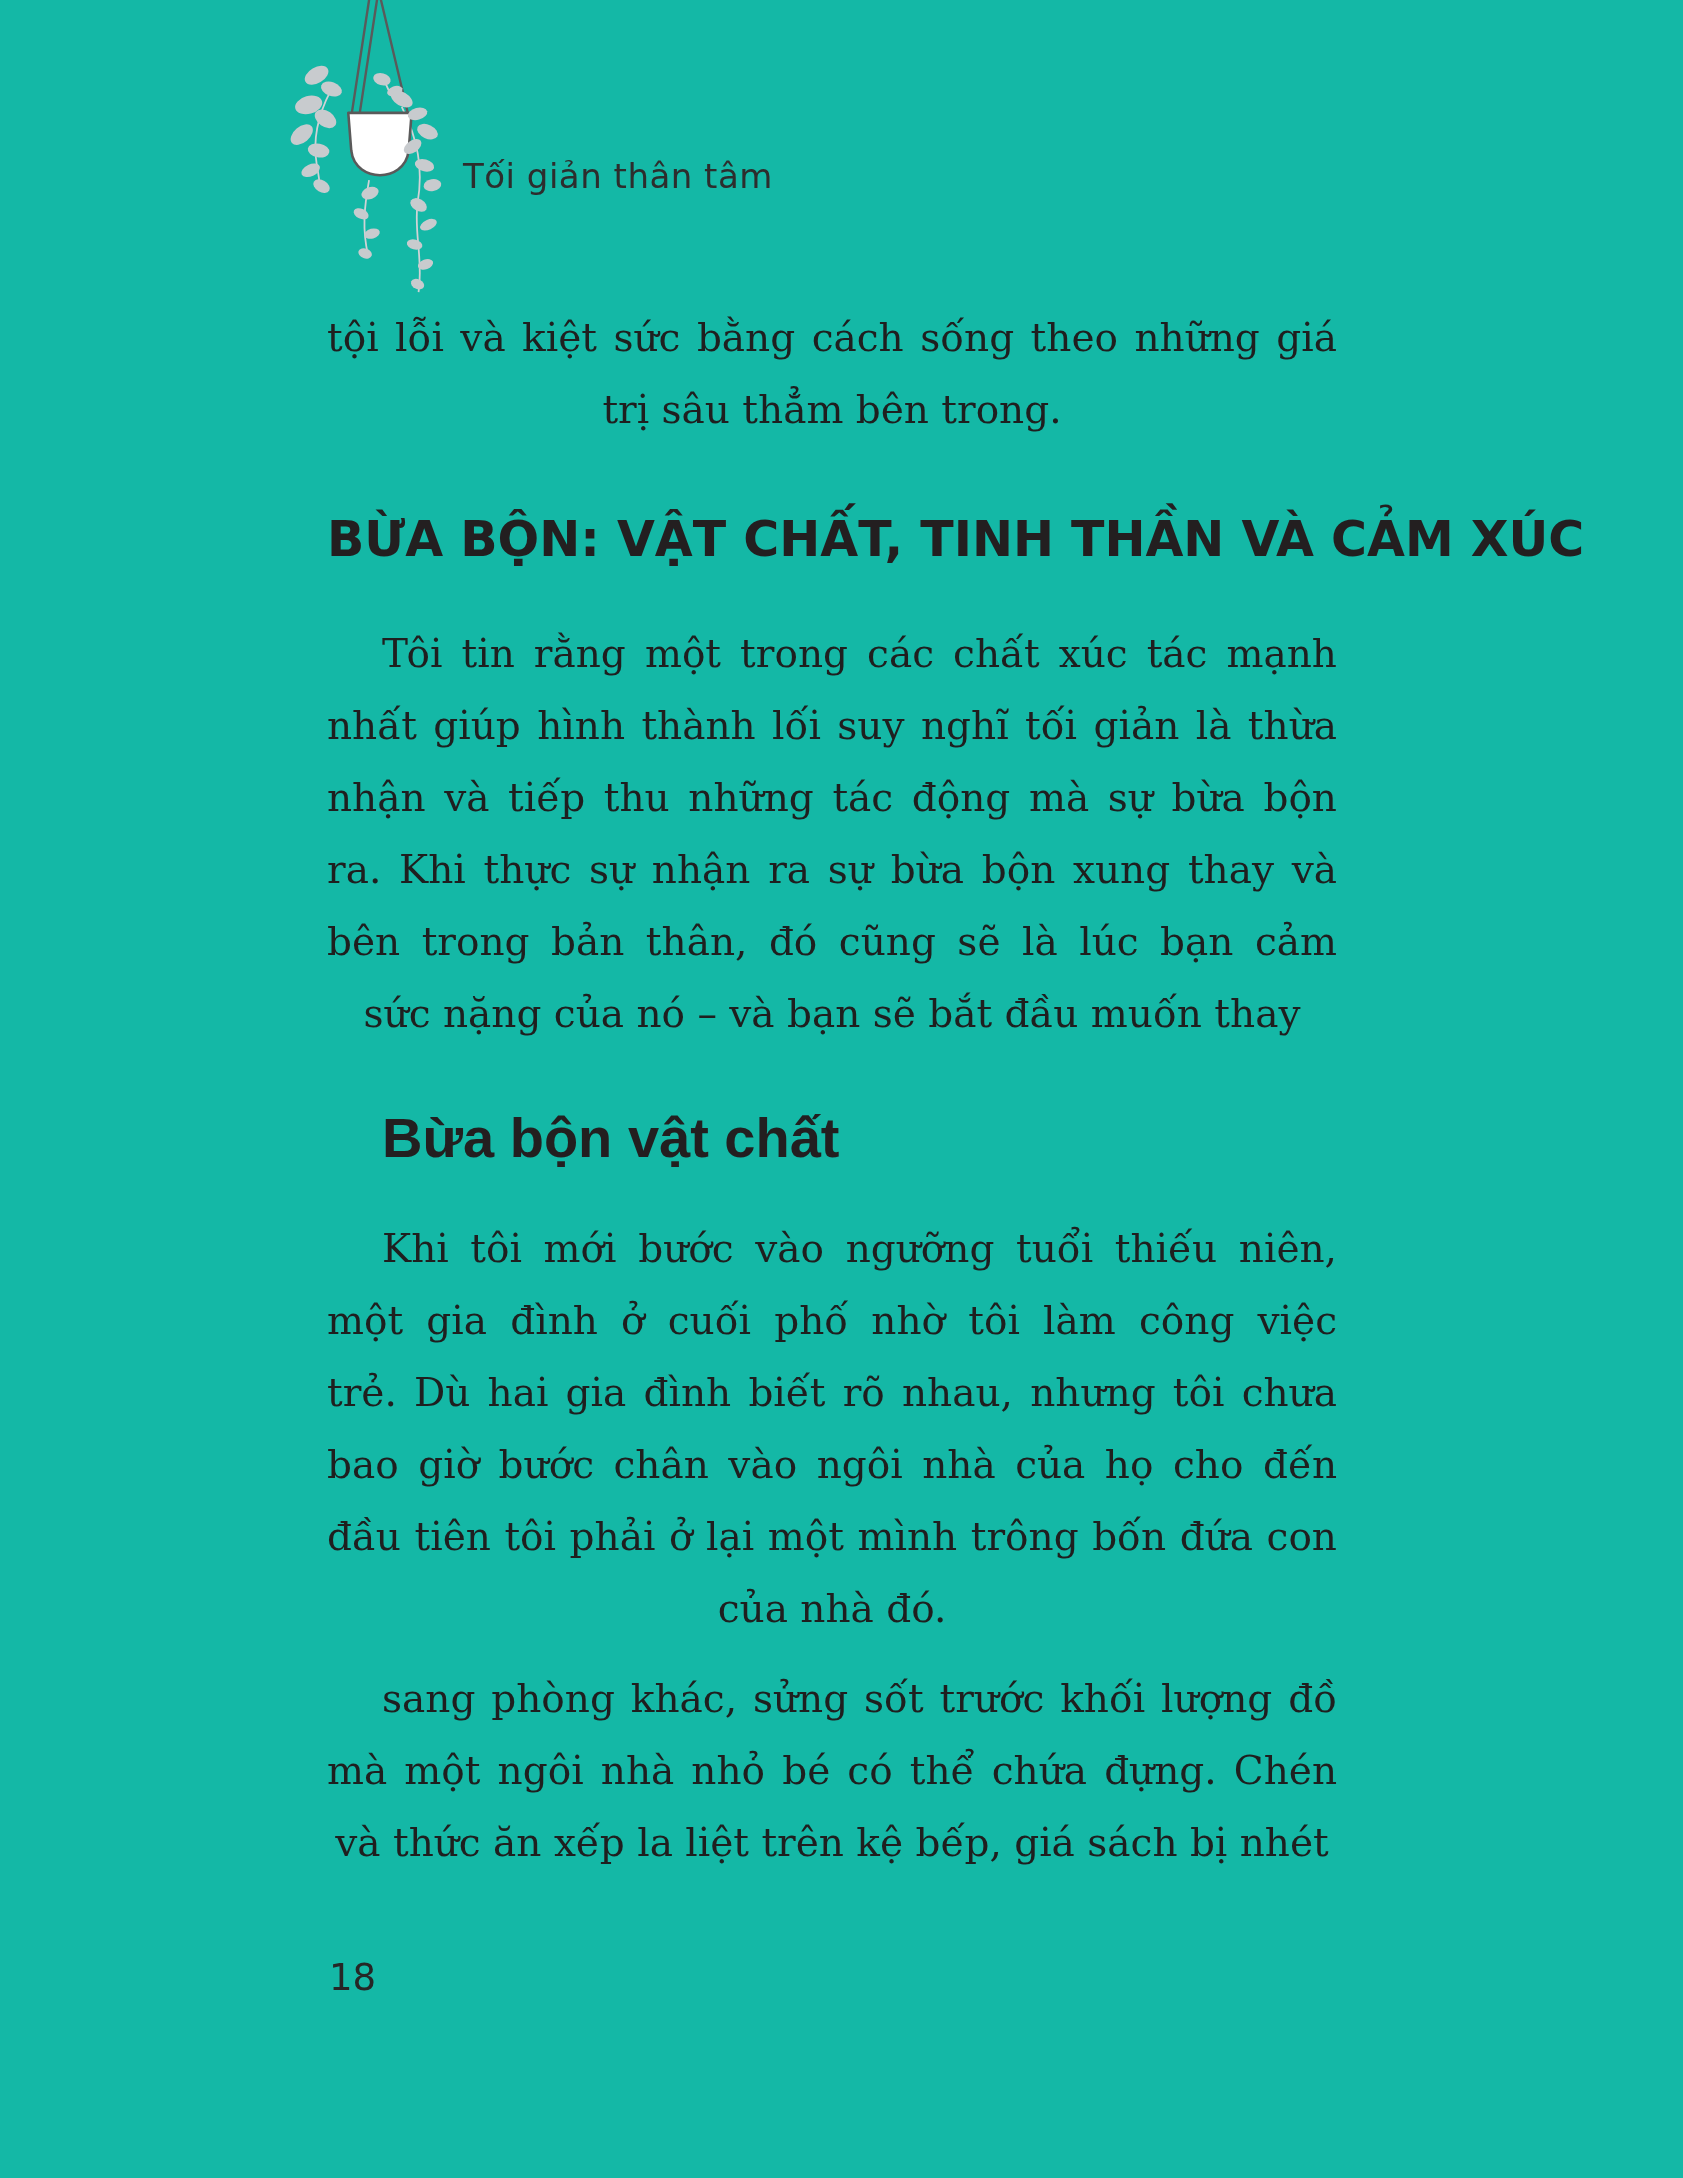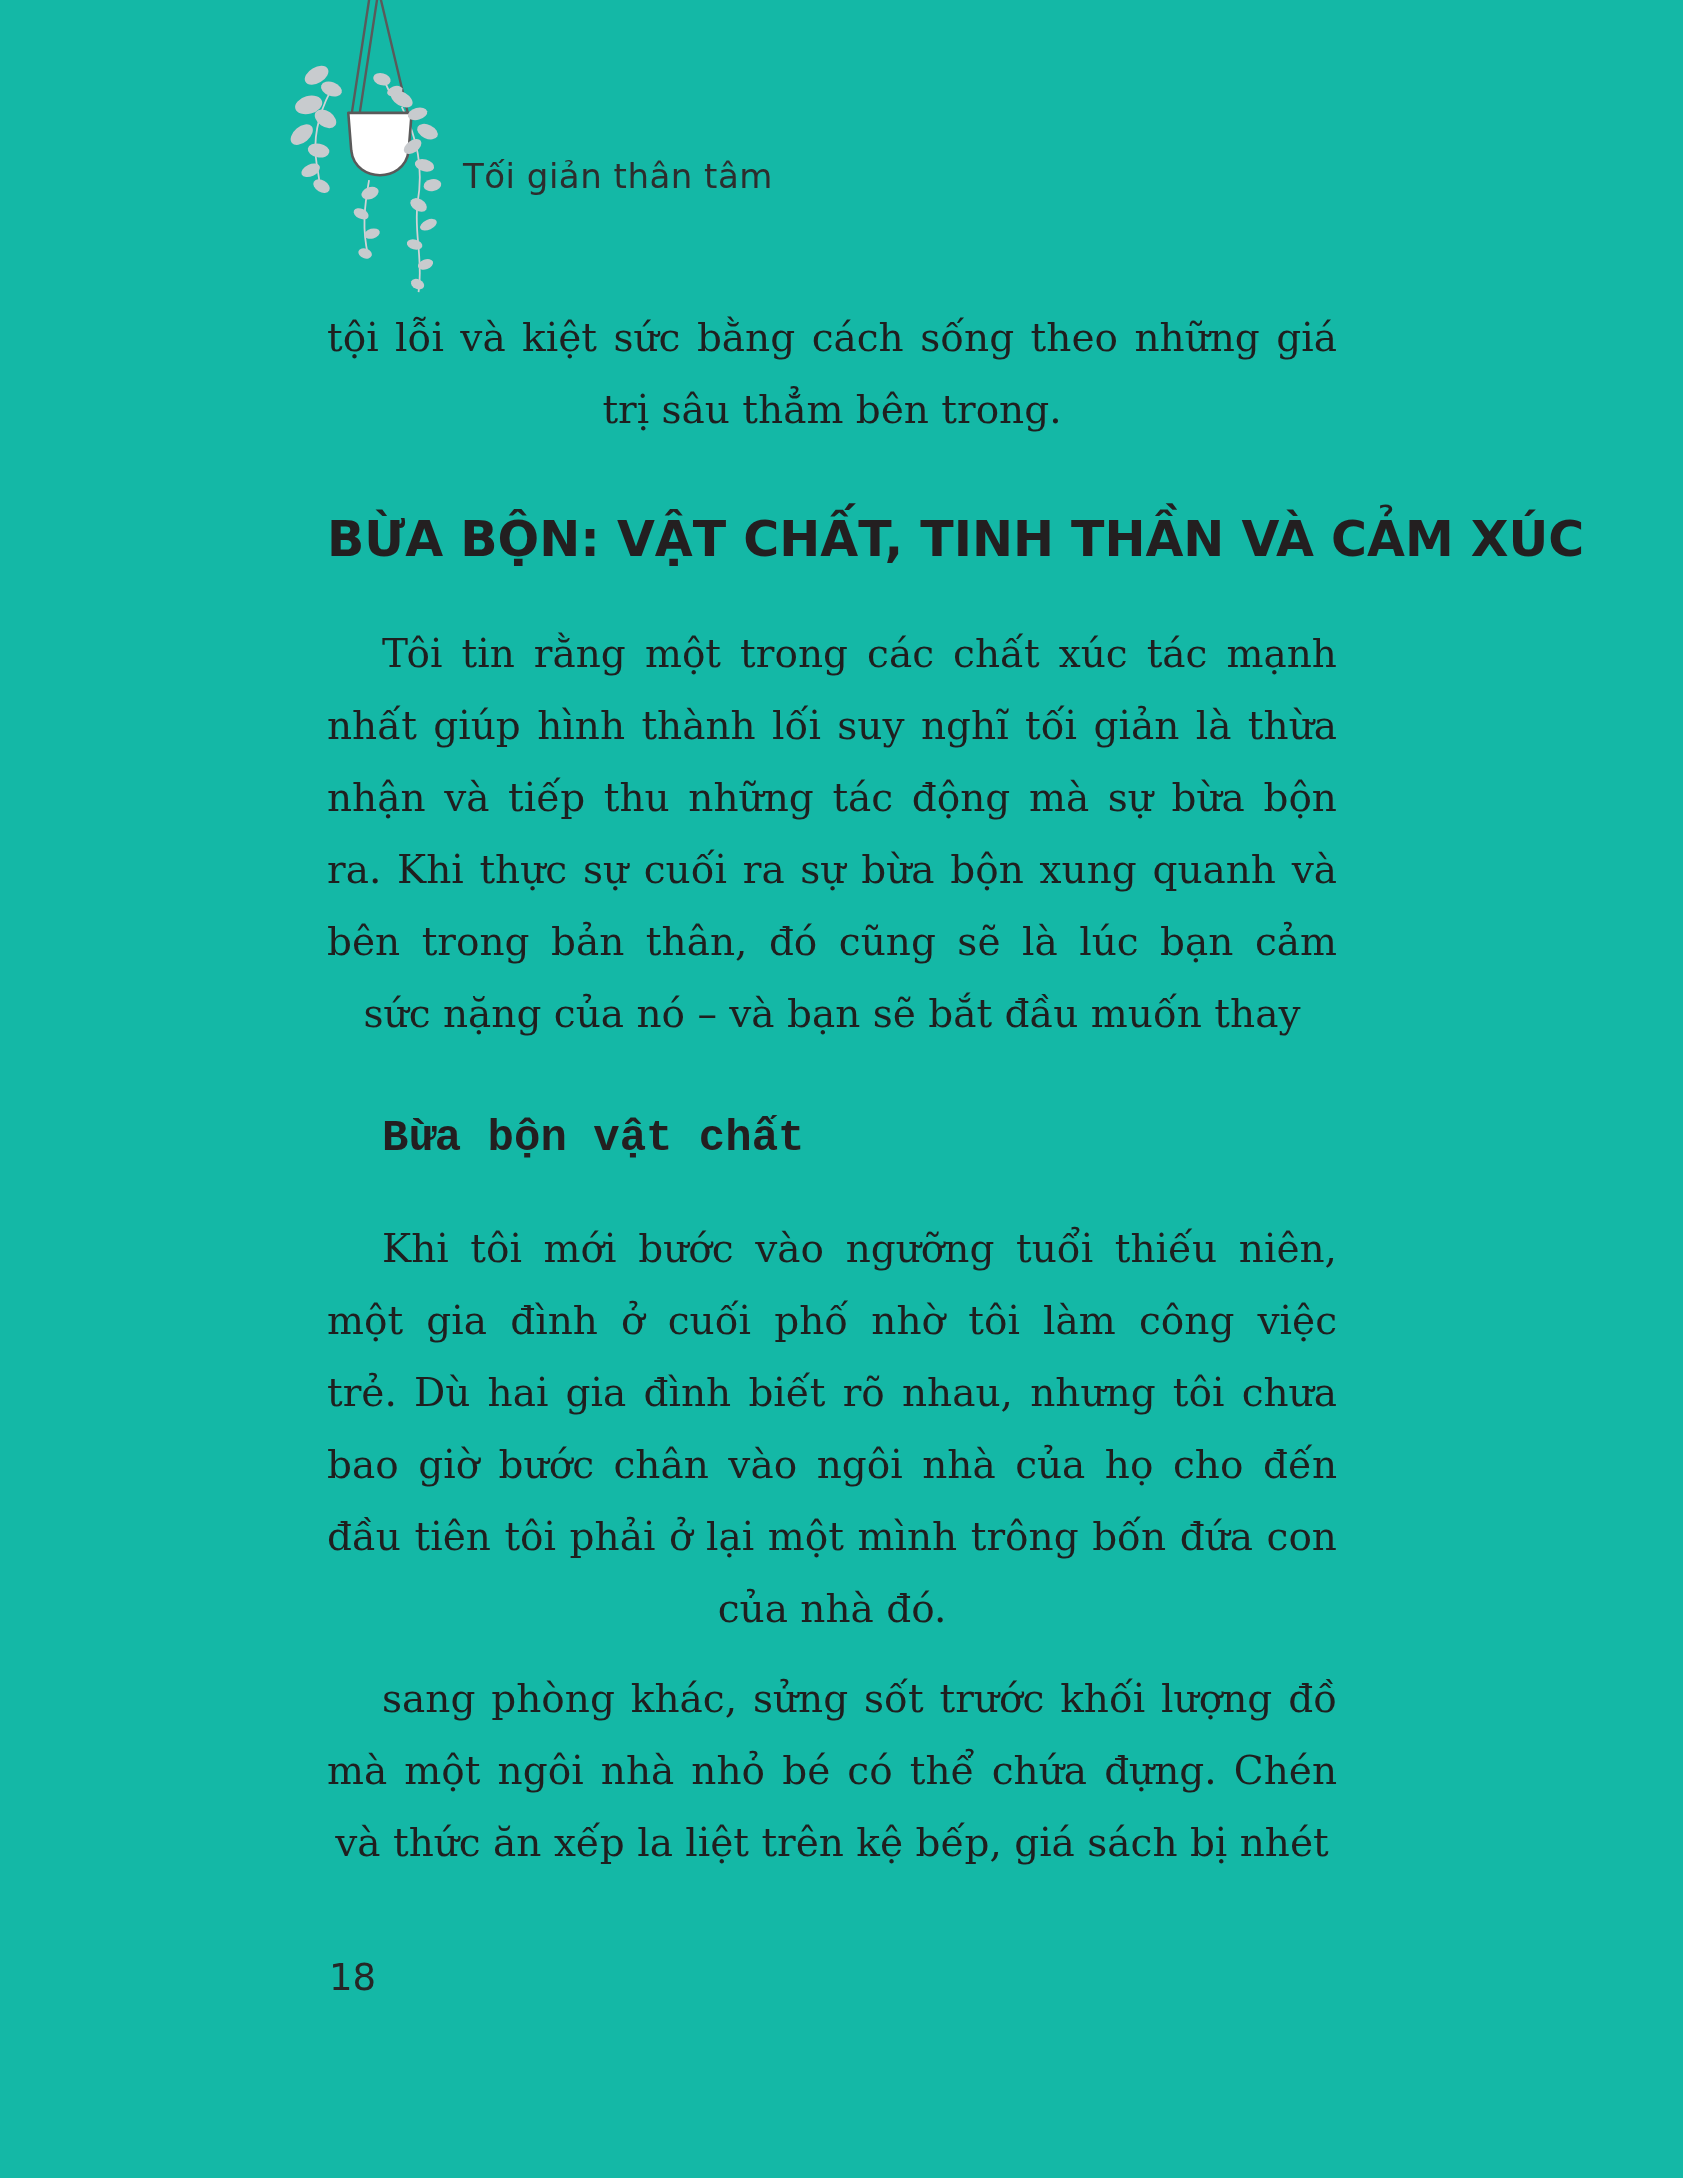--- a/index.html
+++ b/index.html
@@ -53,23 +53,23 @@
     font-family: "DejaVu Sans", "Liberation Sans", sans-serif;
     font-weight: bold;
     font-size: 49px;
     line-height: 50px;
     text-align: center;
     white-space: nowrap;
     color: #231f20;
   }
   .h2 {
     margin: 61px 0 0 55px;
-    font-family: Liberation Mono, monospace;
+    font-family: Liberation Sans, sans-serif;
     font-weight: bold;
-    font-size: 44px;
+    font-size: 56px;
     line-height: 54px;
     color: #231f20;
   }
   .para.p2 { margin-top: 53px; }
   .para.p3 { margin-top: 48px; }
   .para.p4 { margin-top: 18px; }
   .page-number {
     position: absolute;
     left: 329px;
     top: 1956px;
@@ -136,21 +136,21 @@
         <div class="jl">tội lỗi và kiệt sức bằng cách sống theo những giá</div>
         <div class="jl ll">trị sâu thẳm bên trong.</div>
       </div>
 
     <div class="h1">BỪA BỘN: VẬT CHẤT, TINH THẦN VÀ CẢM XÚC</div>
 
     <div class="para p2 indent-first">
         <div class="jl">Tôi tin rằng một trong các chất xúc tác mạnh mẽ</div>
         <div class="jl">nhất giúp hình thành lối suy nghĩ tối giản là thừa</div>
         <div class="jl">nhận và tiếp thu những tác động mà sự bừa bộn gây</div>
-        <div class="jl">ra. Khi thực sự cuối ra sự bừa bộn xung quanh và</div>
+        <div class="jl">ra. Khi thực sự nhận ra sự bừa bộn xung thay và</div>
         <div class="jl">bên trong bản thân, đó cũng sẽ là lúc bạn cảm thấy</div>
         <div class="jl ll">sức nặng của nó – và bạn sẽ bắt đầu muốn thay đổi.</div>
       </div>
 
     <div class="h2">Bừa bộn vật chất</div>
 
     <div class="para p3 indent-first">
         <div class="jl">Khi tôi mới bước vào ngưỡng tuổi thiếu niên,</div>
         <div class="jl">một gia đình ở cuối phố nhờ tôi làm công việc trông</div>
         <div class="jl">trẻ. Dù hai gia đình biết rõ nhau, nhưng tôi chưa</div>

